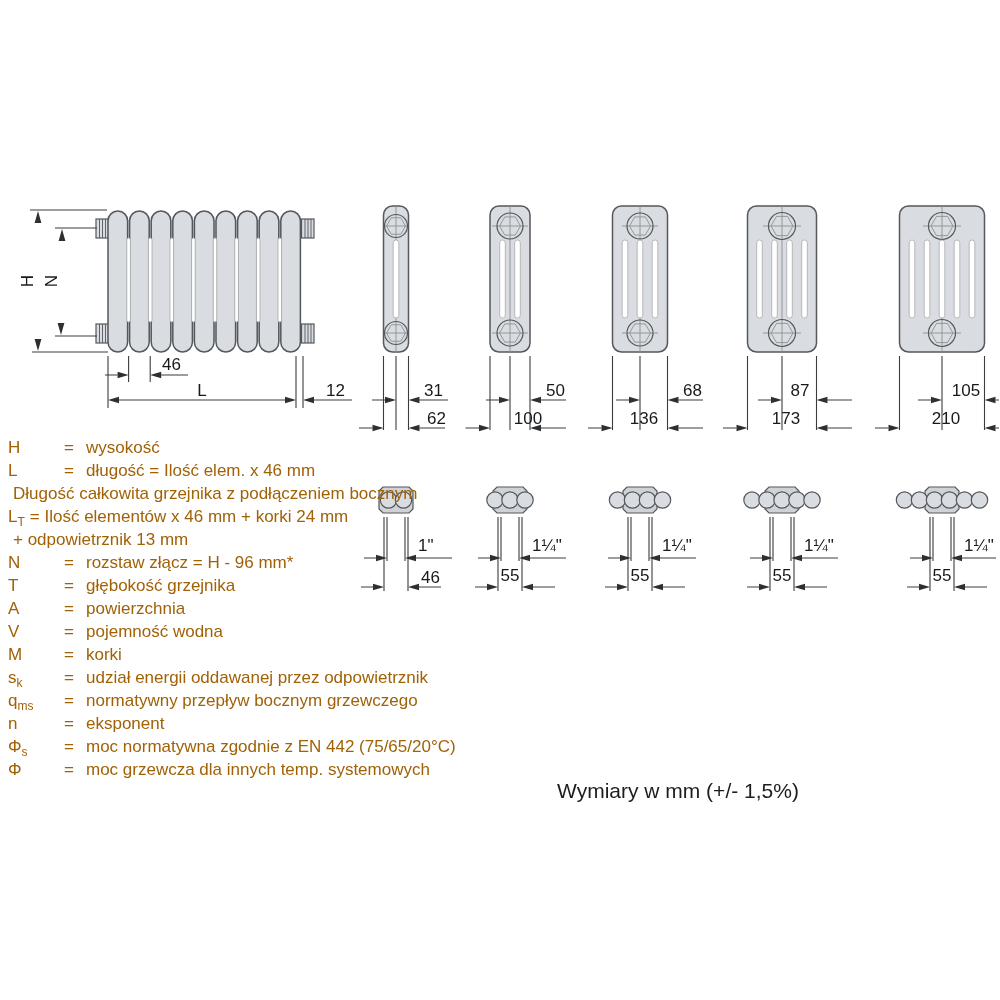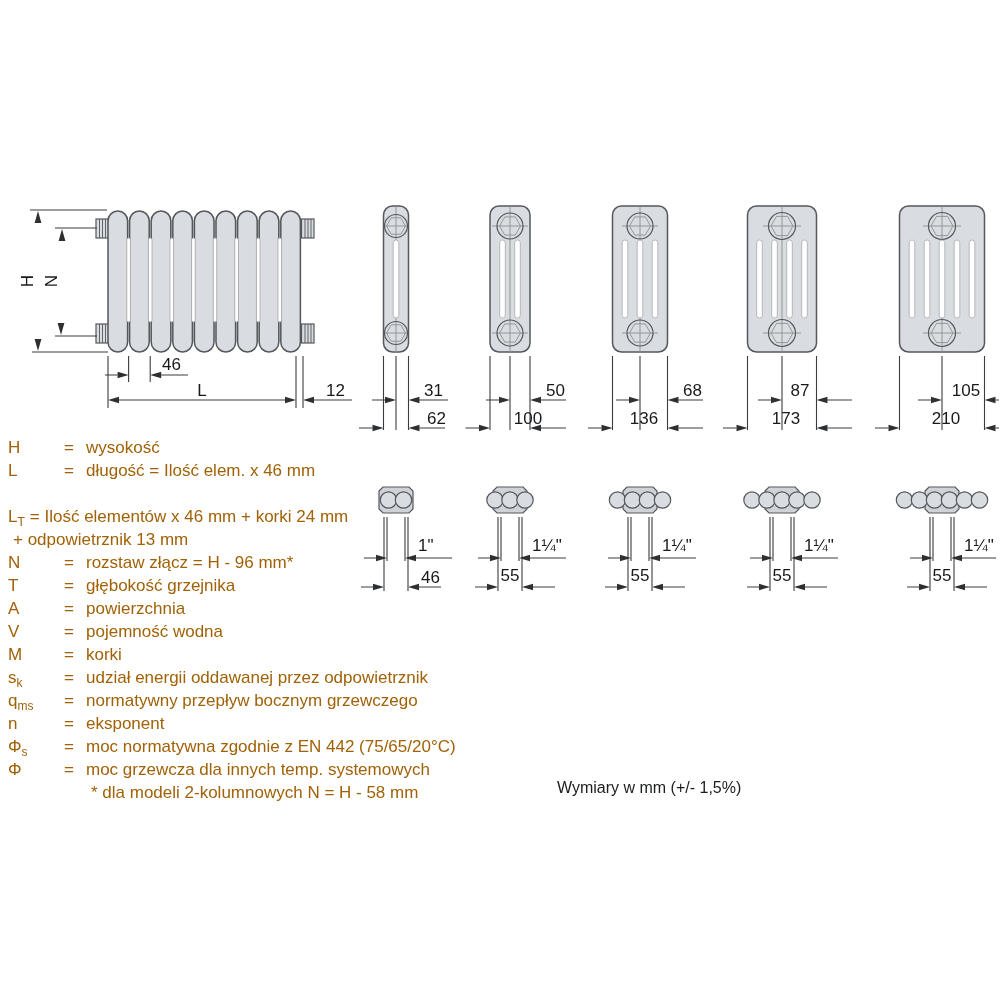--- a/index.html
+++ b/index.html
@@ -19,21 +19,21 @@
   .lbl{font-family:"Liberation Sans",sans-serif;font-size:17px;fill:#17191b}
   .mid{text-anchor:middle}
   
   .lrow{position:absolute;left:8px;width:460px;height:22px;font-size:17px;line-height:22px;color:#a16207;white-space:nowrap}
   .lrow .sym{display:inline-block;width:56px}
   .lrow .eq{display:inline-block;width:22px}
   .lrow sub{font-size:12px}
   .lrow.full .sym{width:auto}
   .lrow.full sub{margin-right:5px}
   .lrow.indent{padding-left:78px}
-  .note{position:absolute;left:557px;top:779px;font-size:16px;color:#1b1d1f;white-space:nowrap}
+  .note{position:absolute;left:557px;top:779px;font-size:21px;color:#1b1d1f;white-space:nowrap}
 </style>
 </head>
 <body>
 
 <svg class="canvas" width="1000" height="1000" viewBox="0 0 1000 1000">
 
   <g>
 
     <g>
       <rect class="fc" x="96" y="219" width="12.5" height="19"></rect>
@@ -254,21 +254,21 @@
 </svg>
 
 <div>
   <div class="lrow" style="top:437px">
     <span class="sym"><span>H</span><sub></sub></span><span class="eq">=</span><span class="def">wysokość</span>
   </div>
   <div class="lrow" style="top:460px">
     <span class="sym"><span>L</span><sub></sub></span><span class="eq">=</span><span class="def">długość = Ilość elem. x 46 mm</span>
   </div>
   <div class="lrow full" style="top:483px">
-    <span class="sym"><span></span><sub></sub></span>
+    <span class="sym"><span></span><sub></sub></span><span class="def">Długość całkowita grzejnika z podłączeniem bocznym</span>
   </div>
   <div class="lrow full" style="top:506px">
     <span class="sym"><span>L</span><sub>T</sub></span><span class="def">= Ilość elementów x 46 mm + korki 24 mm</span>
   </div>
   <div class="lrow full" style="top:529px">
     <span class="sym"><span></span><sub></sub></span><span class="def">+ odpowietrznik 13 mm</span>
   </div>
   <div class="lrow" style="top:552px">
     <span class="sym"><span>N</span><sub></sub></span><span class="eq">=</span><span class="def">rozstaw złącz = H - 96 mm*</span>
   </div>
@@ -293,17 +293,17 @@
   <div class="lrow" style="top:713px">
     <span class="sym"><span>n</span><sub></sub></span><span class="eq">=</span><span class="def">eksponent</span>
   </div>
   <div class="lrow" style="top:736px">
     <span class="sym"><span>Φ</span><sub>s</sub></span><span class="eq">=</span><span class="def">moc normatywna zgodnie z EN 442 (75/65/20°C)</span>
   </div>
   <div class="lrow" style="top:759px">
     <span class="sym"><span>Φ</span><sub></sub></span><span class="eq">=</span><span class="def">moc grzewcza dla innych temp. systemowych</span>
   </div>
   <div class="lrow full indent" style="top:782px">
-    <span class="sym"><span></span><sub></sub></span><span class="def">* dla modeli 2-kolumnowych N = H - 58 mm</span>
+    <span class="sym"><span></span><sub></sub></span>
   </div>
 </div>
 
 <div class="note">Wymiary w mm (+/- 1,5%)</div>
 
 </body></html>

